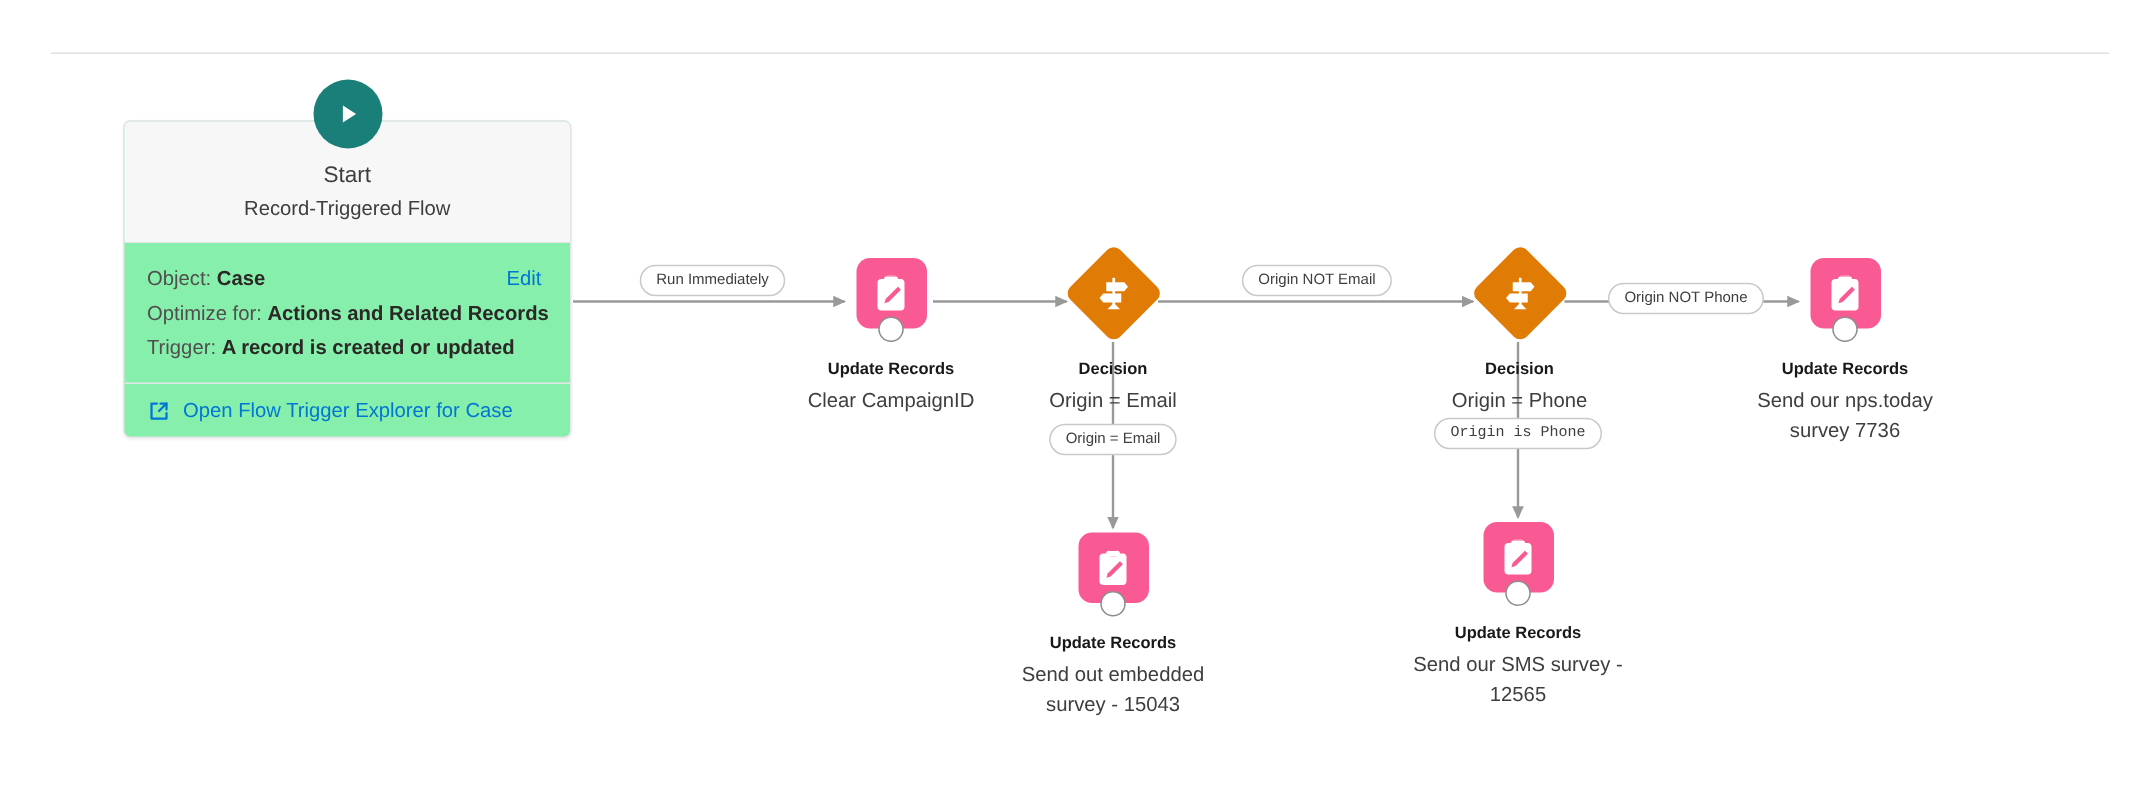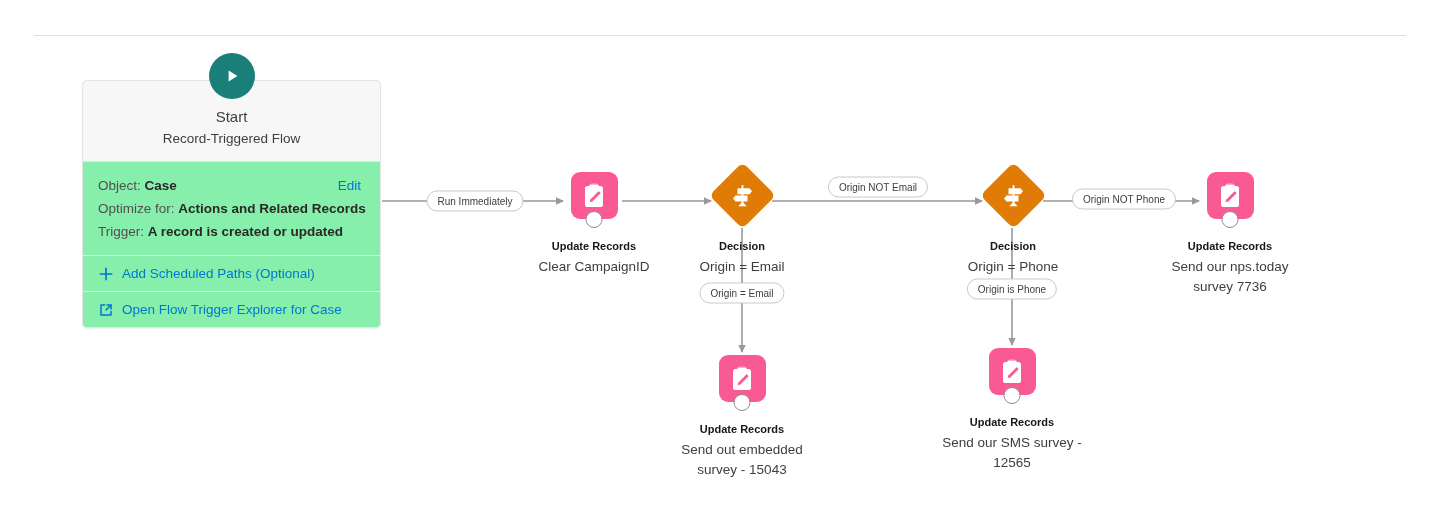--- a/index.html
+++ b/index.html
@@ -256,28 +256,20 @@
       <div class="start-row">
         <span>Optimize for:</span>
         <b>Actions and Related Records</b>
       </div>
       <div class="start-row">
         <span>Trigger:</span>
         <b>A record is created or updated</b>
       </div>
     </div>
 
-    <div class="start-link-row bordered">
-      <span class="link-icon">
-        <svg width="14" height="14" viewBox="0 0 14 14" aria-hidden="true">
-          <path d="M7 1.4 V12.6 M1.4 7 H12.6" stroke="#0176d3" stroke-width="1.7" stroke-linecap="round"></path>
-        </svg>
-      </span>
-      <span>Add Scheduled Paths (Optional)</span>
-    </div>
 
     <div class="start-link-row">
       <span class="link-icon">
         <svg width="14" height="14" viewBox="0 0 14 14" aria-hidden="true">
           <path d="M5.6 2 H2 V12 H12 V8.4" stroke="#0176d3" stroke-width="1.5" fill="none" stroke-linecap="round" stroke-linejoin="round"></path>
           <path d="M8 2 H12 V6" stroke="#0176d3" stroke-width="1.5" fill="none" stroke-linecap="round" stroke-linejoin="round"></path>
           <path d="M12 2 L7 7" stroke="#0176d3" stroke-width="1.5" stroke-linecap="round"></path>
         </svg>
       </span>
       <span>Open Flow Trigger Explorer for Case</span>
@@ -377,20 +369,20 @@
             </svg>
             <span class="icon-badge"></span>
           </div>
         </div>
         <div class="node-label">Update Records</div>
         <div class="node-desc">Send our SMS survey - 12565</div>
       </div>
     </div>
 
   <div id="pills-layer">
-      <div class="pill" style="left: 475px; top: 201px;">Run Immediately</div>
+      <div class="pill" style="left: 475px; top: 187px;">Run Immediately</div>
       <div class="pill" style="left: 878px; top: 187px;">Origin NOT Email</div>
       <div class="pill" style="left: 742px; top: 293px;">Origin = Email</div>
       <div class="pill" style="left: 1124px; top: 199px;">Origin NOT Phone</div>
-      <div class="pill" style="left: 1012px; top: 289px;">Origin is Phone</div>
+      <div class="pill" style="left: 1012px; top: 289px; font-family: Liberation Mono, monospace;">Origin is Phone</div>
     </div>
 
 </div>
 
 </body></html>

